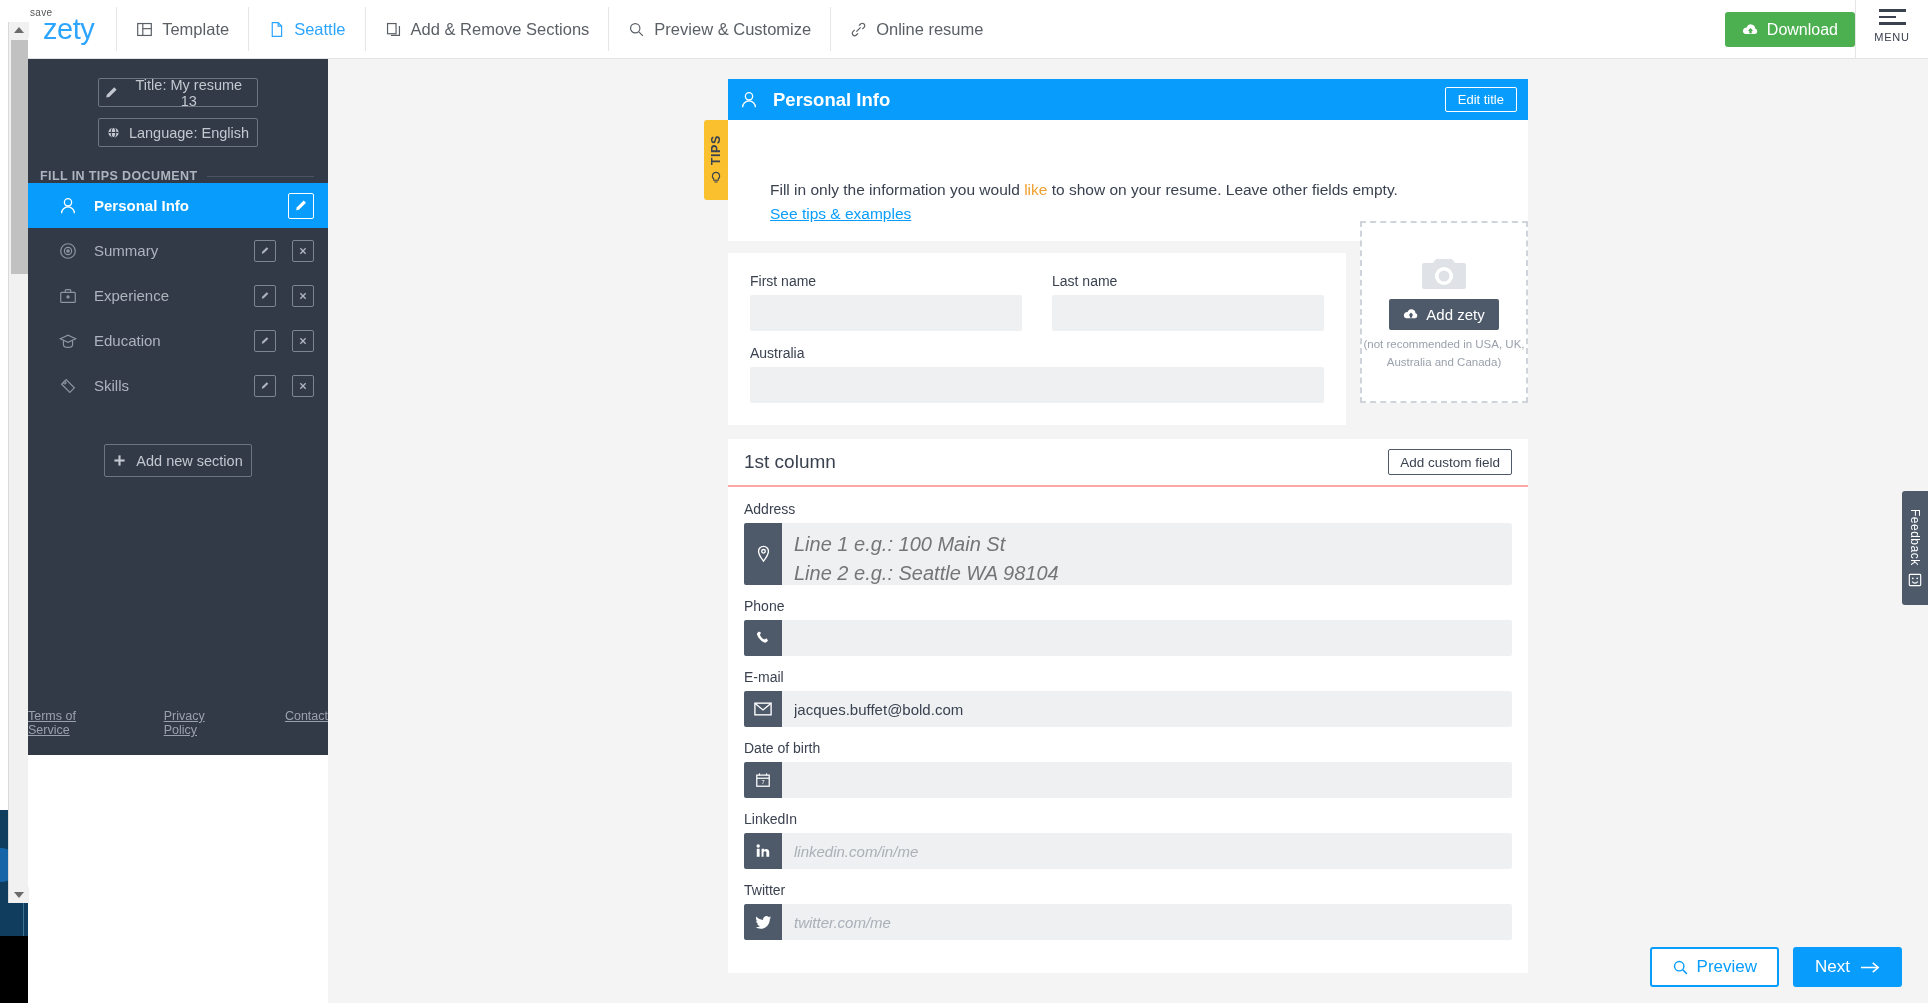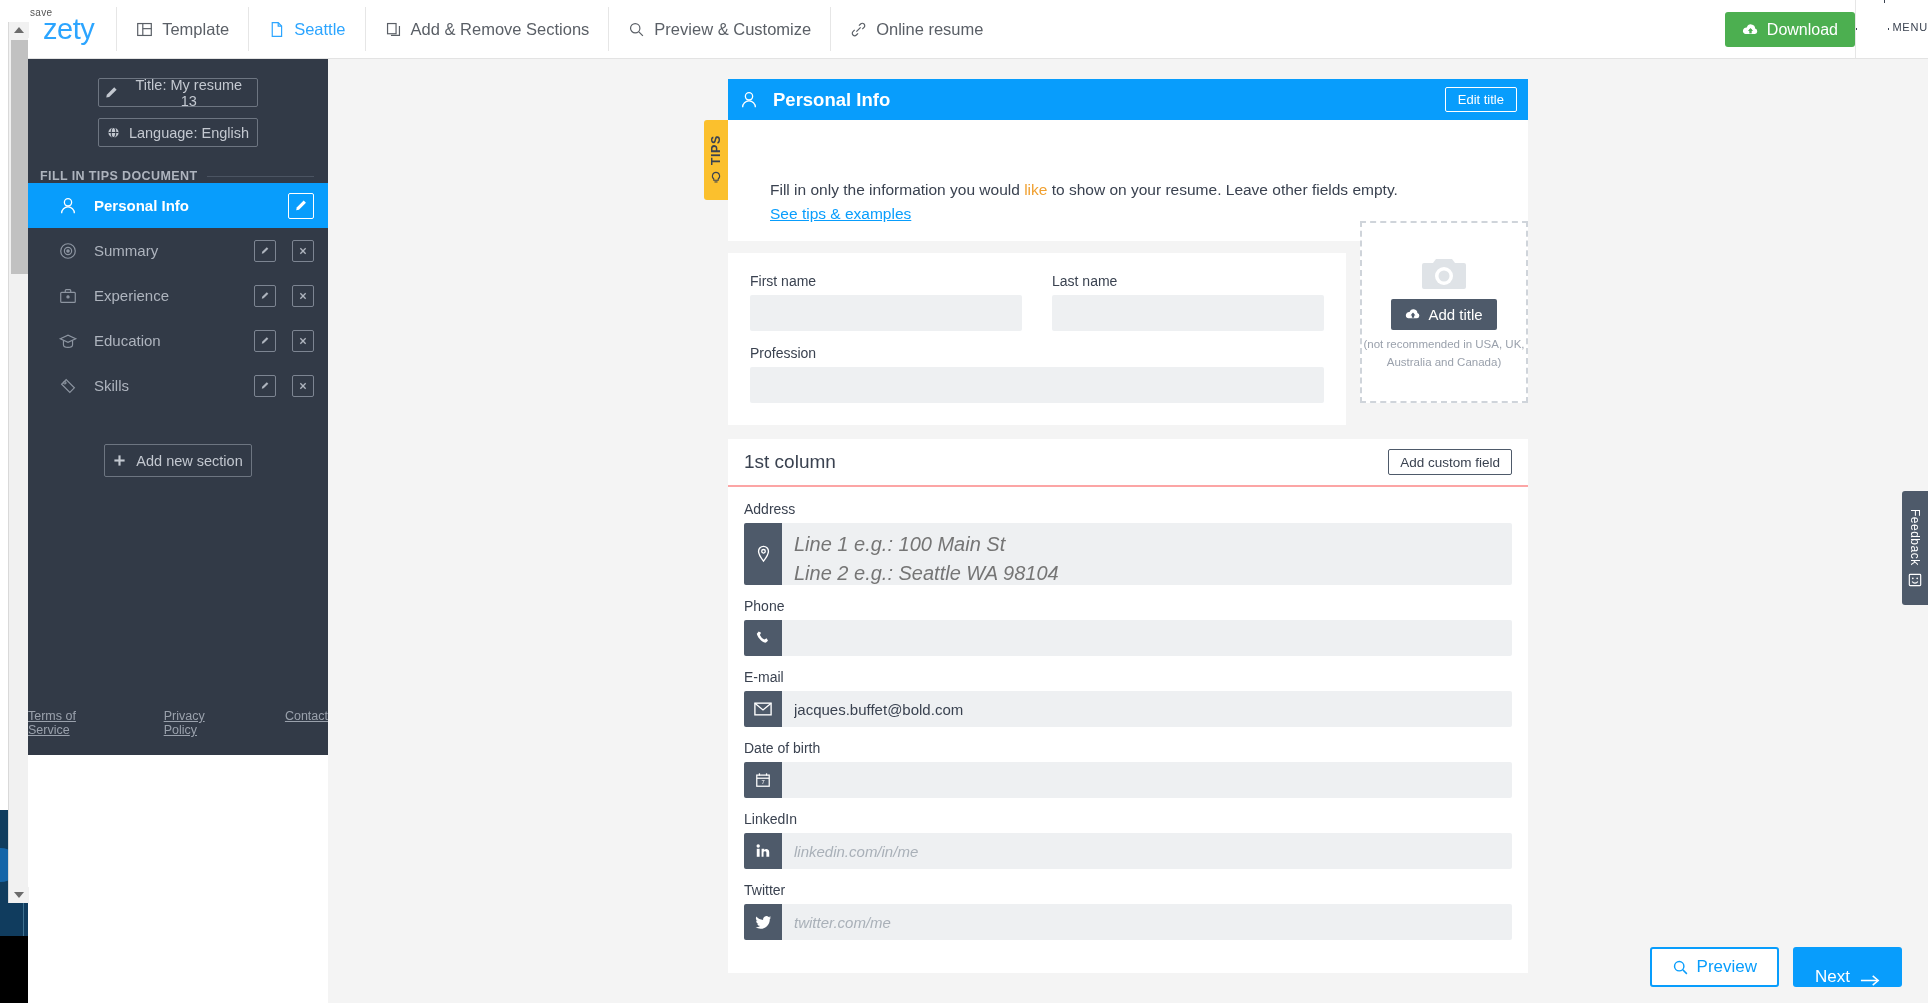--- a/index.html
+++ b/index.html
@@ -76,21 +76,21 @@
     background: #4caf50; color: #fff;
     border: none; border-radius: 3px;
     font-size: 16px; font-family: "Liberation Sans", sans-serif;
     display: flex; align-items: center; gap: 8px;
     cursor: pointer;
   }
   #menu-btn {
     position: absolute; right: 0; top: 0;
     width: 73px; height: 58px;
     border-left: 1px solid #e6e6e6;
-    display: flex; flex-direction: row;
+    display: flex; flex-direction: column;
     align-items: center; justify-content: center; gap: 4px;
     cursor: pointer;
   }
   #menu-btn .bar { width: 27px; height: 2.5px; background: #3a4250; }
   #menu-btn .bar.short { width: 17px; align-self: flex-start; margin-left: 23px; }
   #menu-btn .lbl { font-size: 11px; color: #3a4250; letter-spacing: .8px; margin-top: 2px; }
 
   
   #sidebar {
     position: absolute; left: 28px; top: 59px;
@@ -323,21 +323,21 @@
     height: 40px; padding: 0 20px;
     background: #fff; border: 2px solid #089dfc; border-radius: 3px;
     color: #089dfc; font-size: 17px;
     display: flex; align-items: center; gap: 8px; cursor: pointer;
     font-family: "Liberation Sans", sans-serif;
   }
   #next-btn {
     height: 40px; padding: 0 22px;
     background: #089dfc; border: none; border-radius: 3px;
     color: #fff; font-size: 17px;
-    display: flex; align-items: flex-end; gap: 10px; cursor: pointer;
+    display: flex; align-items: center; gap: 10px; cursor: pointer;
     font-family: "Liberation Sans", sans-serif;
   }
 </style>
 </head>
 <body>
 
 <div id="save-label">save</div>
 <div id="outer-scrollbar">
   <div class="sb-arrow up">
       <i></i>
@@ -579,39 +579,39 @@
         <div>
           <label class="lbl">First name</label>
           <input class="field" placeholder="" style="">
         </div>
         <div>
           <label class="lbl">Last name</label>
           <input class="field" placeholder="" style="">
         </div>
       </div>
       <div class="mt14">
-        <label class="lbl">Profession</label>
+        <label class="lbl">Australia</label>
         <input class="field" placeholder="" style="">
       </div>
     </div>
 
     <div id="photo-card">
       <div id="photo-drop">
         <svg width="48" height="40" viewBox="0 0 48 40" fill="#dfe3e7">
           <path d="M4 10 h9 l3-4 h16 l3 4 h9 a2 2 0 0 1 2 2 v22 a2 2 0 0 1 -2 2 H4 a2 2 0 0 1 -2 -2 V12 a2 2 0 0 1 2 -2z"></path>
           <circle cx="24" cy="23" r="9" fill="#ffffff"></circle>
           <circle cx="24" cy="23" r="5.5" fill="#dfe3e7"></circle>
         </svg>
         <button id="add-photo-btn">
           <svg width="16" height="13" viewBox="0 0 20 16" fill="#fff">
             <path d="M15.5 6.2A5 5 0 0 0 5.7 5 4 4 0 0 0 4 12.8h11.2a3.4 3.4 0 0 0 .3-6.6z"></path>
             <rect x="8.6" y="7" width="2.8" height="5" fill="#4e5a6a"></rect>
             <path d="M10 5.6 L13 9.2 H7 z" fill="#4e5a6a"></path>
           </svg>
-          <span>Add title</span>
+          <span>Add zety</span>
         </button>
         <div id="photo-note">(not recommended in USA, UK, Australia and Canada)</div>
       </div>
     </div>
 
     <div id="col-card">
       <div id="col-head">
         <span class="title">1st column</span>
         <button id="add-custom-btn">Add custom field</button>
       </div>

